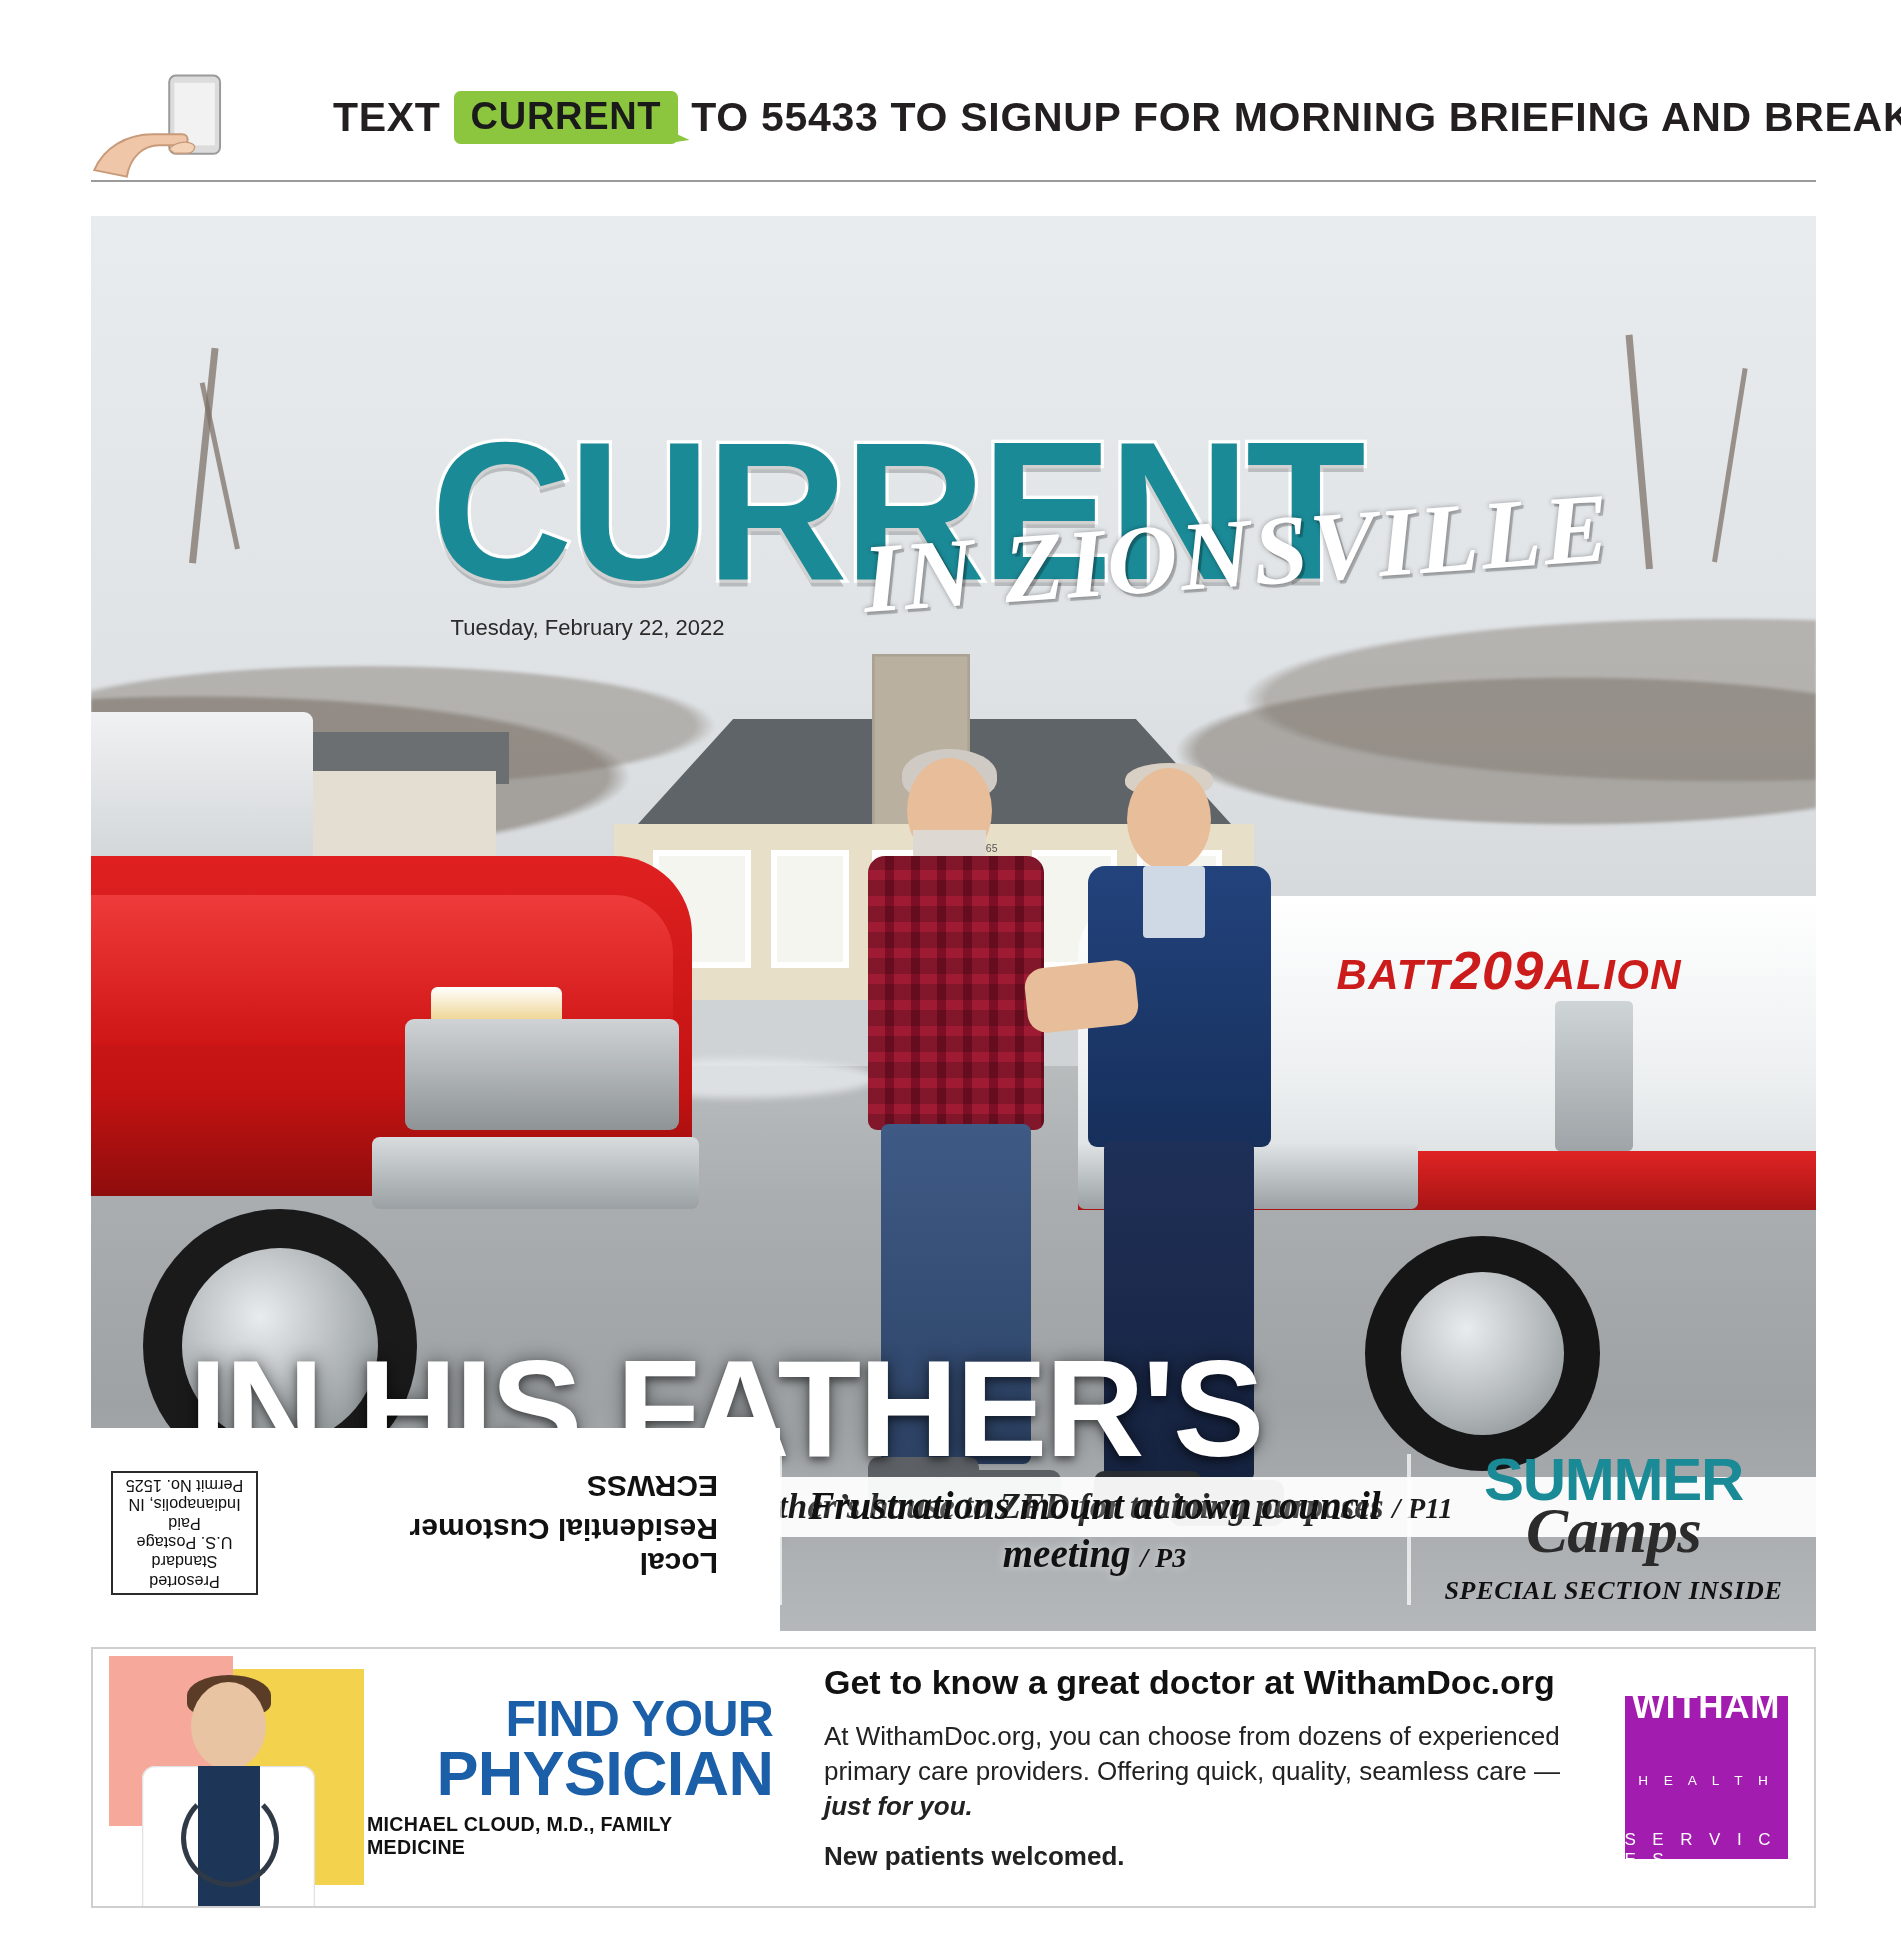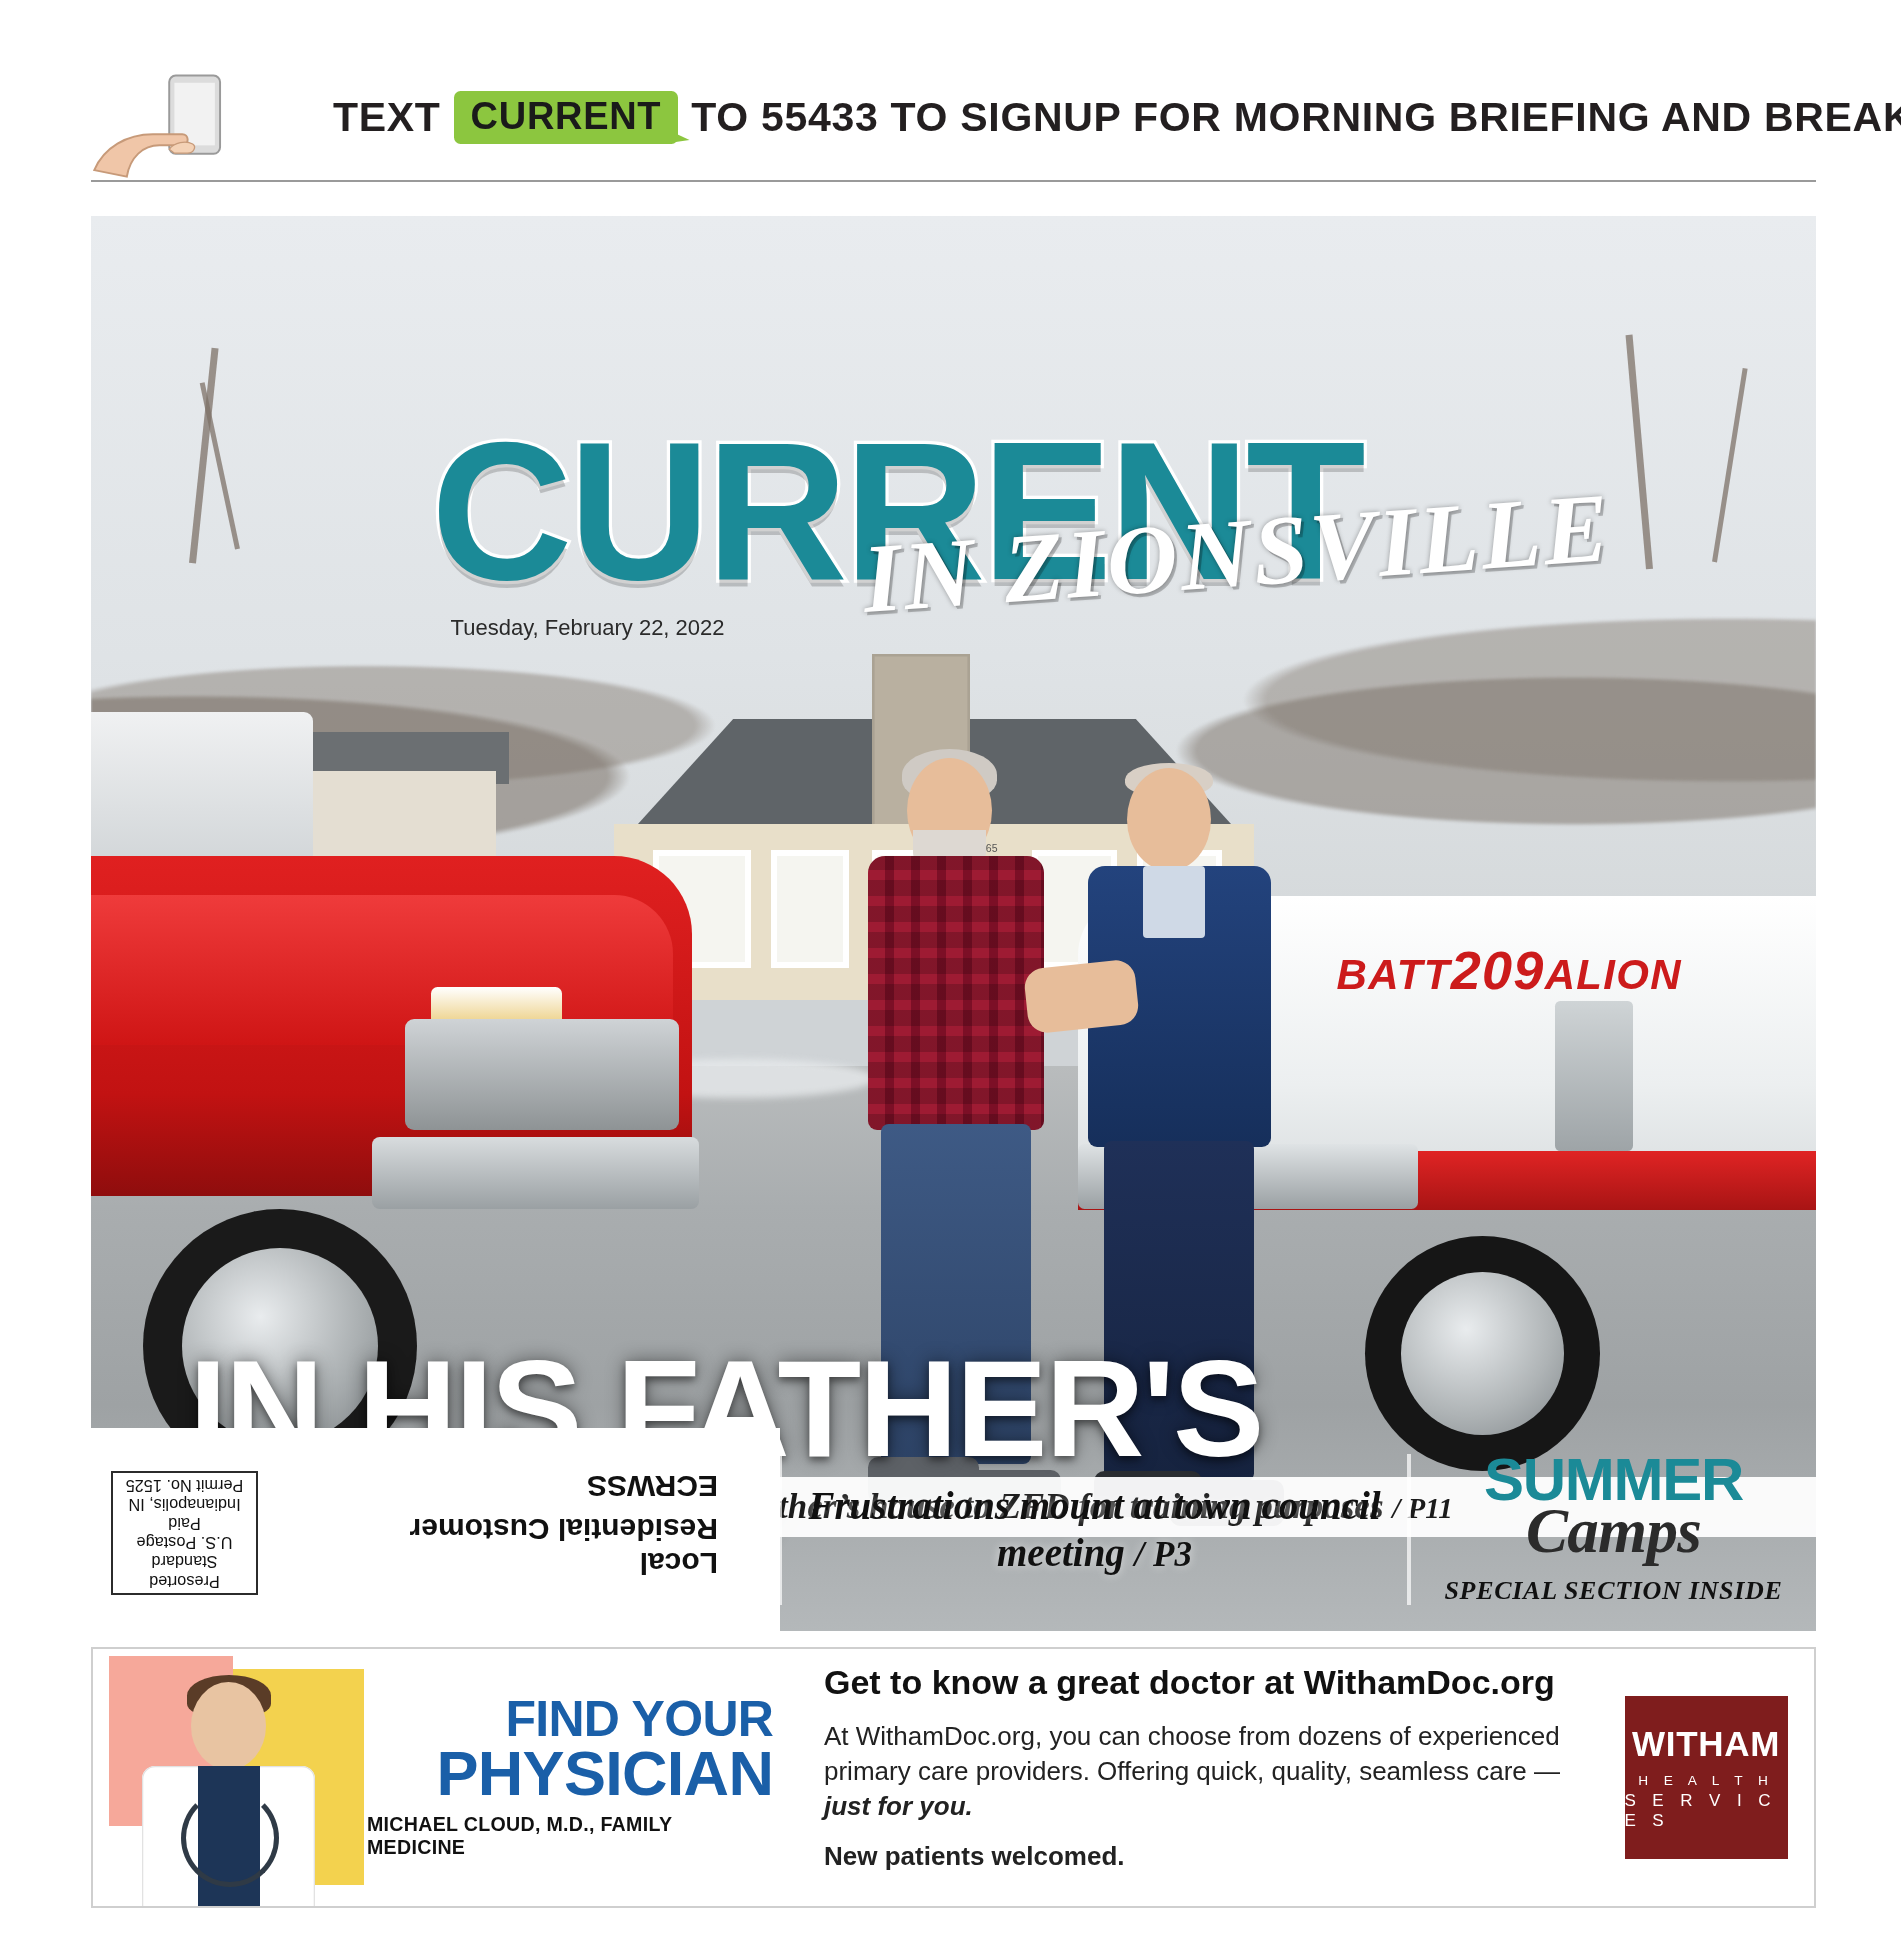--- a/index.html
+++ b/index.html
@@ -294,21 +294,21 @@
   .ecrwss .line3 { font-size:30px; font-weight:700; margin-top:9.1px;}
   .teaser {
     flex:1; position:relative; padding: 17px 23.5px;
     display:flex; align-items:center; justify-content:center; text-align:center;
   }
   .teaser .t-text {
     font-family:"Liberation Serif", serif; font-style:italic; font-weight:600;
     font-size: 39px; color:#111; line-height:1.22;
     text-shadow: 0 0 9.1px rgba(255,255,255,.6);
   }
-  .teaser .t-text .pg { font-size:35px; font-weight:700; }
+  .teaser .t-text .pg { font-size:28px; font-weight:700; }
   .t-div { width:2px; background:rgba(255,255,255,.7); margin:26px 0; }
   .summer {
     width: 405px; display:flex; flex-direction:column; align-items:center; justify-content:center;
   }
   .summer-word {
     font-size: 60px; font-weight: 900; color:#1b8a97; letter-spacing:-1.3px; line-height:.9;
   }
   .summer-camps {
     font-family:"Liberation Serif", serif; font-style:italic; font-weight:700;
     font-size: 63px; color:#2b2b2b; margin-top:-11.8px; letter-spacing:-0.7px;
@@ -341,22 +341,22 @@
   .ad-doc-name { font-size: 19.6px; font-weight:800; color:#111; margin-top:9.1px; letter-spacing:0.3px;}
   .ad-copy { flex:1; padding: 14px 26px 0 39px; }
   .ad-copy h3 { margin:0 0 17px 0; font-size:34px; font-weight:700; color:#111; }
   .ad-copy p { margin:0 0 14.4px 0; font-size:26px; line-height:1.35; color:#222; }
   .ad-copy p .ital { font-style:italic; font-weight:700; }
   .ad-copy .newpat { font-weight:700; font-size:26px; }
   .ad-logo {
     width: 216px; display:flex; align-items:center; justify-content:center;
   }
   .witham-box {
-    width: 163px; height: 163px; background:#7f1d1d; color:#fff;
-    display:flex; flex-direction:column; align-items:center; justify-content:center;
+    width: 163px; height: 163px; background:#a21caf; color:#fff;
+    display:flex; flex-direction:column; align-items:center; justify-content:center;gap:38px;
   }
   .witham-name { font-size:35px; font-weight:900; letter-spacing:0.7px; }
   .witham-h { font-size:13.7px; letter-spacing:5.9px; margin-top:9.1px; }
   .witham-s { font-size:17px; letter-spacing:5.9px; margin-top:3.9px; }
 </style>
 </head>
 <body>
 
 <div class="topbar">
   <svg class="phone-hand" viewBox="0 0 270 180">

